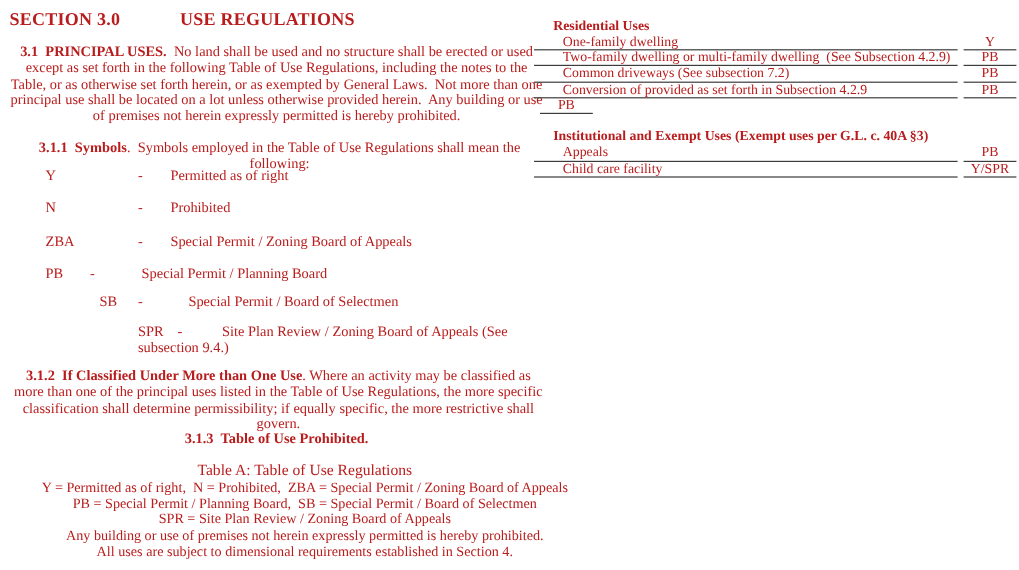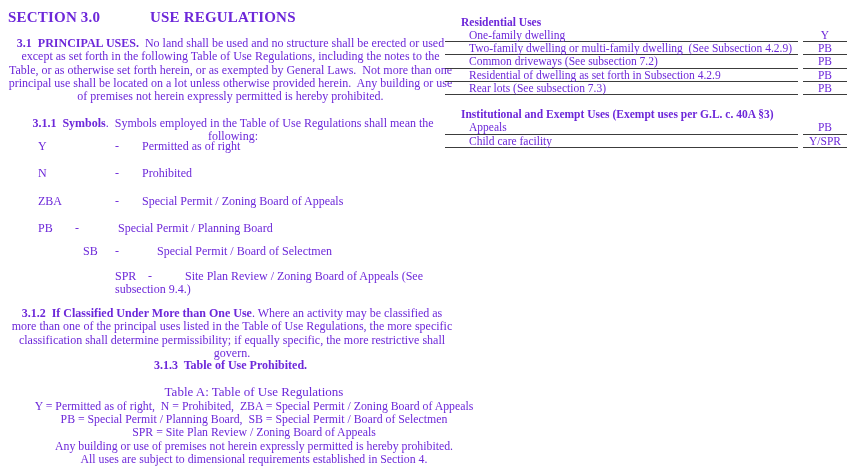--- a/index.html
+++ b/index.html
@@ -1,18 +1,18 @@
 <!DOCTYPE html>
 <html><head>
 <meta charset="utf-8">
 <style>
   html,body{margin:0;padding:0;background:#fff;}
   .page{
     position:relative;width:849px;height:475px;background:#ffffff;
-    font-family:"Liberation Serif","DejaVu Serif",serif;color:#6d28d9;
+    font-family:"Liberation Serif","DejaVu Serif",serif;color:#b91c1c;
     overflow:hidden;
   }
   .abs{position:absolute;}
   
   .doc-header{top:9px;left:0;width:460px;height:18px;font-weight:bold;font-size:15px;letter-spacing:.2px;}
   .sec-num{position:absolute;left:8px;top:0;white-space:nowrap;}
   .sec-title{position:absolute;left:150px;top:0;white-space:nowrap;}
   .para{left:8px;width:445px;font-size:12px;line-height:13.3px;margin:0;white-space:pre-wrap;text-align:center;}
   .para b{font-weight:bold;}
   .p31{top:37px;}
@@ -115,26 +115,25 @@
       <div class="ut-use">Two-family dwelling or multi-family dwelling  (See Subsection 4.2.9)</div>
       <div class="ut-gap"></div>
       <div class="ut-val">PB</div>
     </div>
     <div class="ut-row">
       <div class="ut-use">Common driveways (See subsection 7.2)</div>
       <div class="ut-gap"></div>
       <div class="ut-val">PB</div>
     </div>
     <div class="ut-row">
-      <div class="ut-use">Residential of dwelling as set forth in Subsection 4.2.9</div>
+      <div class="ut-use">Conversion of provided as set forth in Subsection 4.2.9</div>
       <div class="ut-gap"></div>
       <div class="ut-val">PB</div>
     </div>
     <div class="ut-row">
-      <div class="ut-use">Rear lots (See subsection 7.3)</div>
       <div class="ut-gap"></div>
       <div class="ut-val">PB</div>
     </div>
 
     <div class="ut-heading ut-heading2">Institutional and Exempt Uses (Exempt uses per G.L. c. 40A §3)</div>
 
     <div class="ut-row">
       <div class="ut-use">Appeals</div>
       <div class="ut-gap"></div>
       <div class="ut-val">PB</div>

